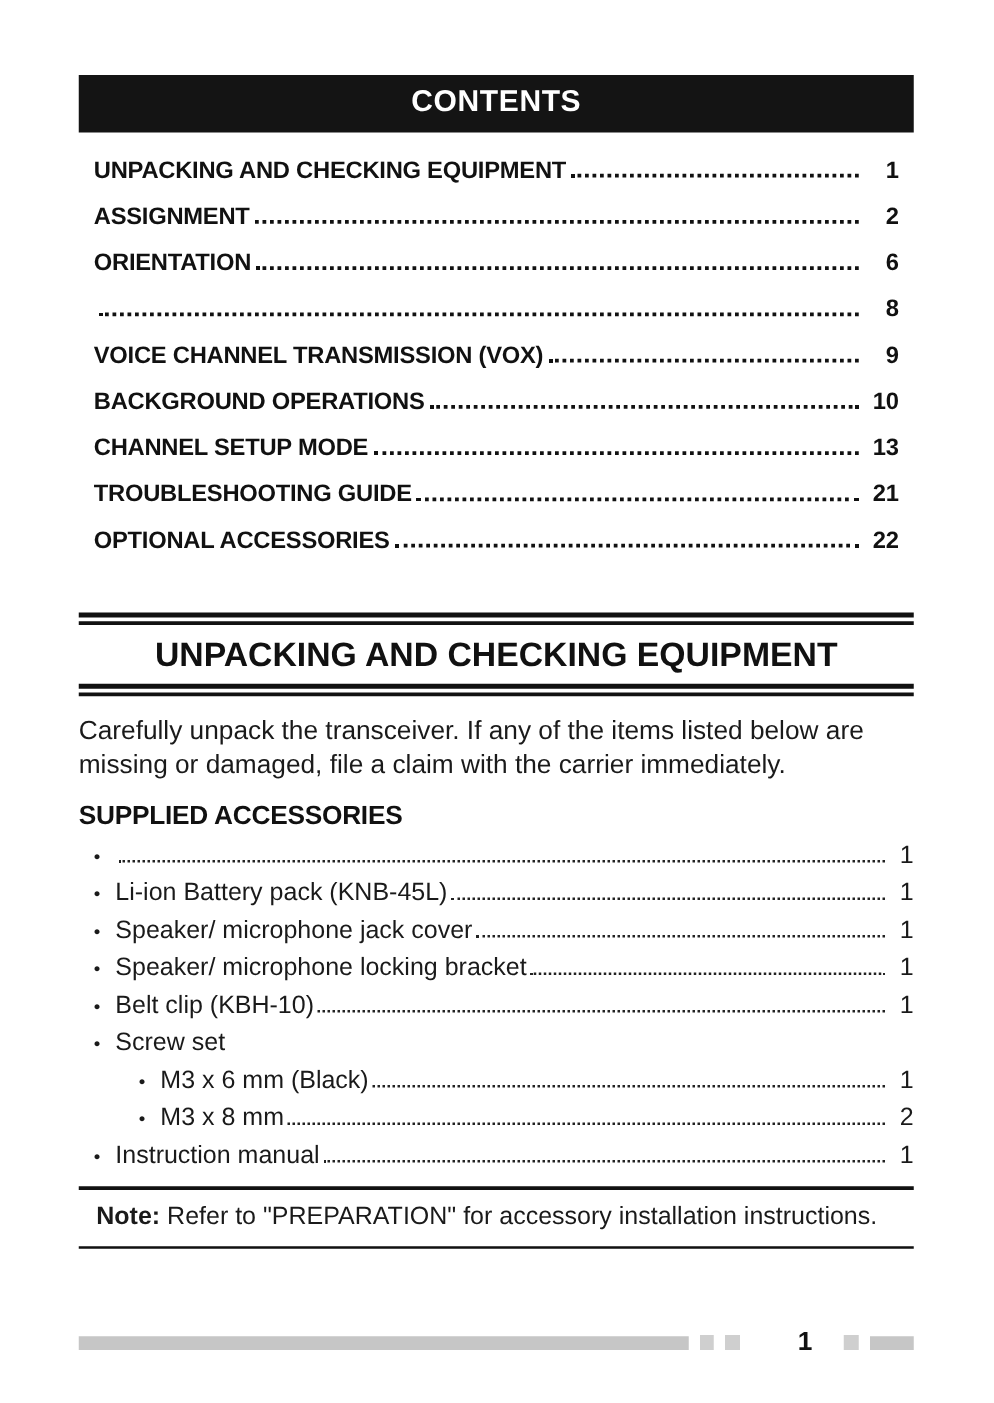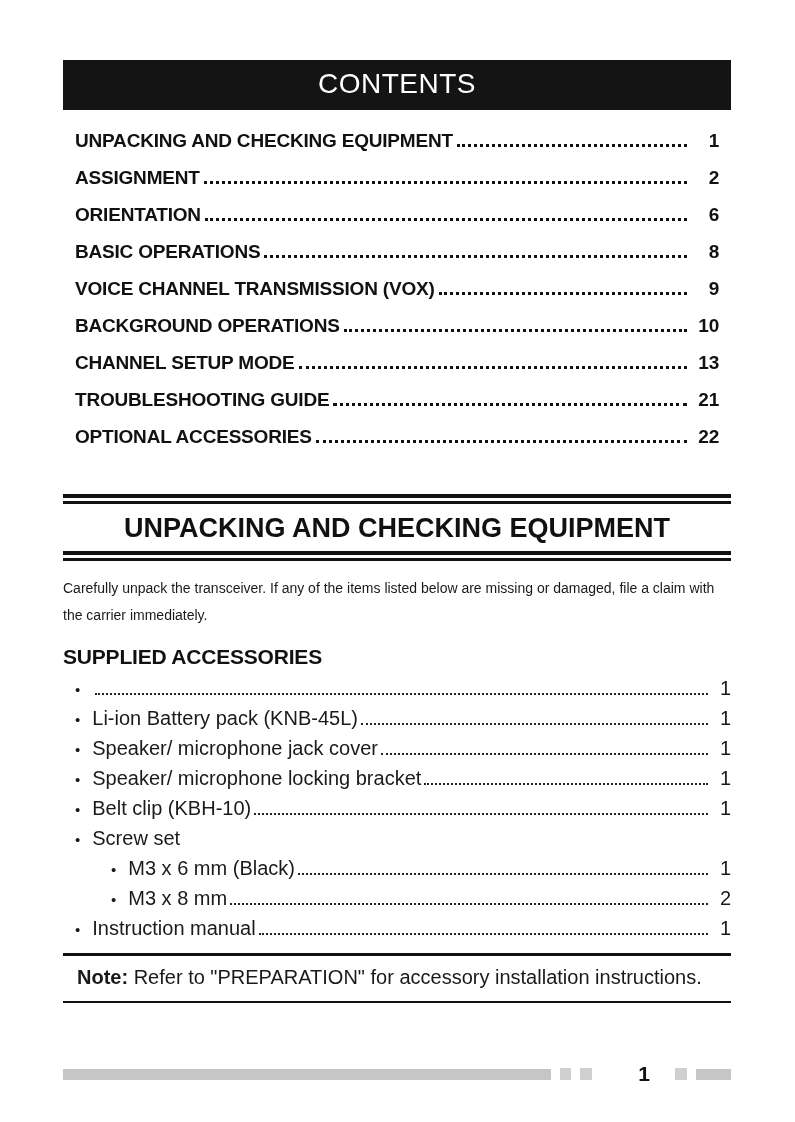--- a/index.html
+++ b/index.html
@@ -18,22 +18,22 @@
   }
 
   
   .contents-bar {
     background: #141414;
     color: #fff;
     text-align: center;
     padding: 8px 0 10px;
   }
   .contents-bar h1 {
-    font-size: 28px;
-    font-weight: normal;
+    font-size: 24px;
+    font-weight: bold;
     letter-spacing: 0.5px;
   }
 
   
   .toc { margin-top: 20px; padding: 0 12px; }
   .toc-row {
     display: flex;
     align-items: baseline;
     font-weight: bold;
     font-size: 19px;
@@ -58,21 +58,21 @@
   .section-title {
     text-align: center;
     font-size: 27px;
     font-weight: bold;
     padding: 9px 0 7px;
   }
 
   
   .intro {
     margin-top: 14px;
-    font-size: 14px;
+    font-size: 21px;
     line-height: 27px;
     color: #1a1a1a;
   }
   .sub-heading {
     margin: 16px 0 8px;
     font-size: 21px;
     font-weight: bold;
     letter-spacing: -0.2px;
   }
 
@@ -142,21 +142,20 @@
         <span class="toc-label">ASSIGNMENT</span>
         <span class="leader"></span>
         <span class="toc-page">2</span>
       </div>
       <div class="toc-row">
         <span class="toc-label">ORIENTATION</span>
         <span class="leader"></span>
         <span class="toc-page">6</span>
       </div>
       <div class="toc-row">
-        <span class="toc-label">BASIC OPERATIONS</span>
         <span class="leader"></span>
         <span class="toc-page">8</span>
       </div>
       <div class="toc-row">
         <span class="toc-label">VOICE CHANNEL TRANSMISSION (VOX)</span>
         <span class="leader"></span>
         <span class="toc-page">9</span>
       </div>
       <div class="toc-row">
         <span class="toc-label">BACKGROUND OPERATIONS</span>

